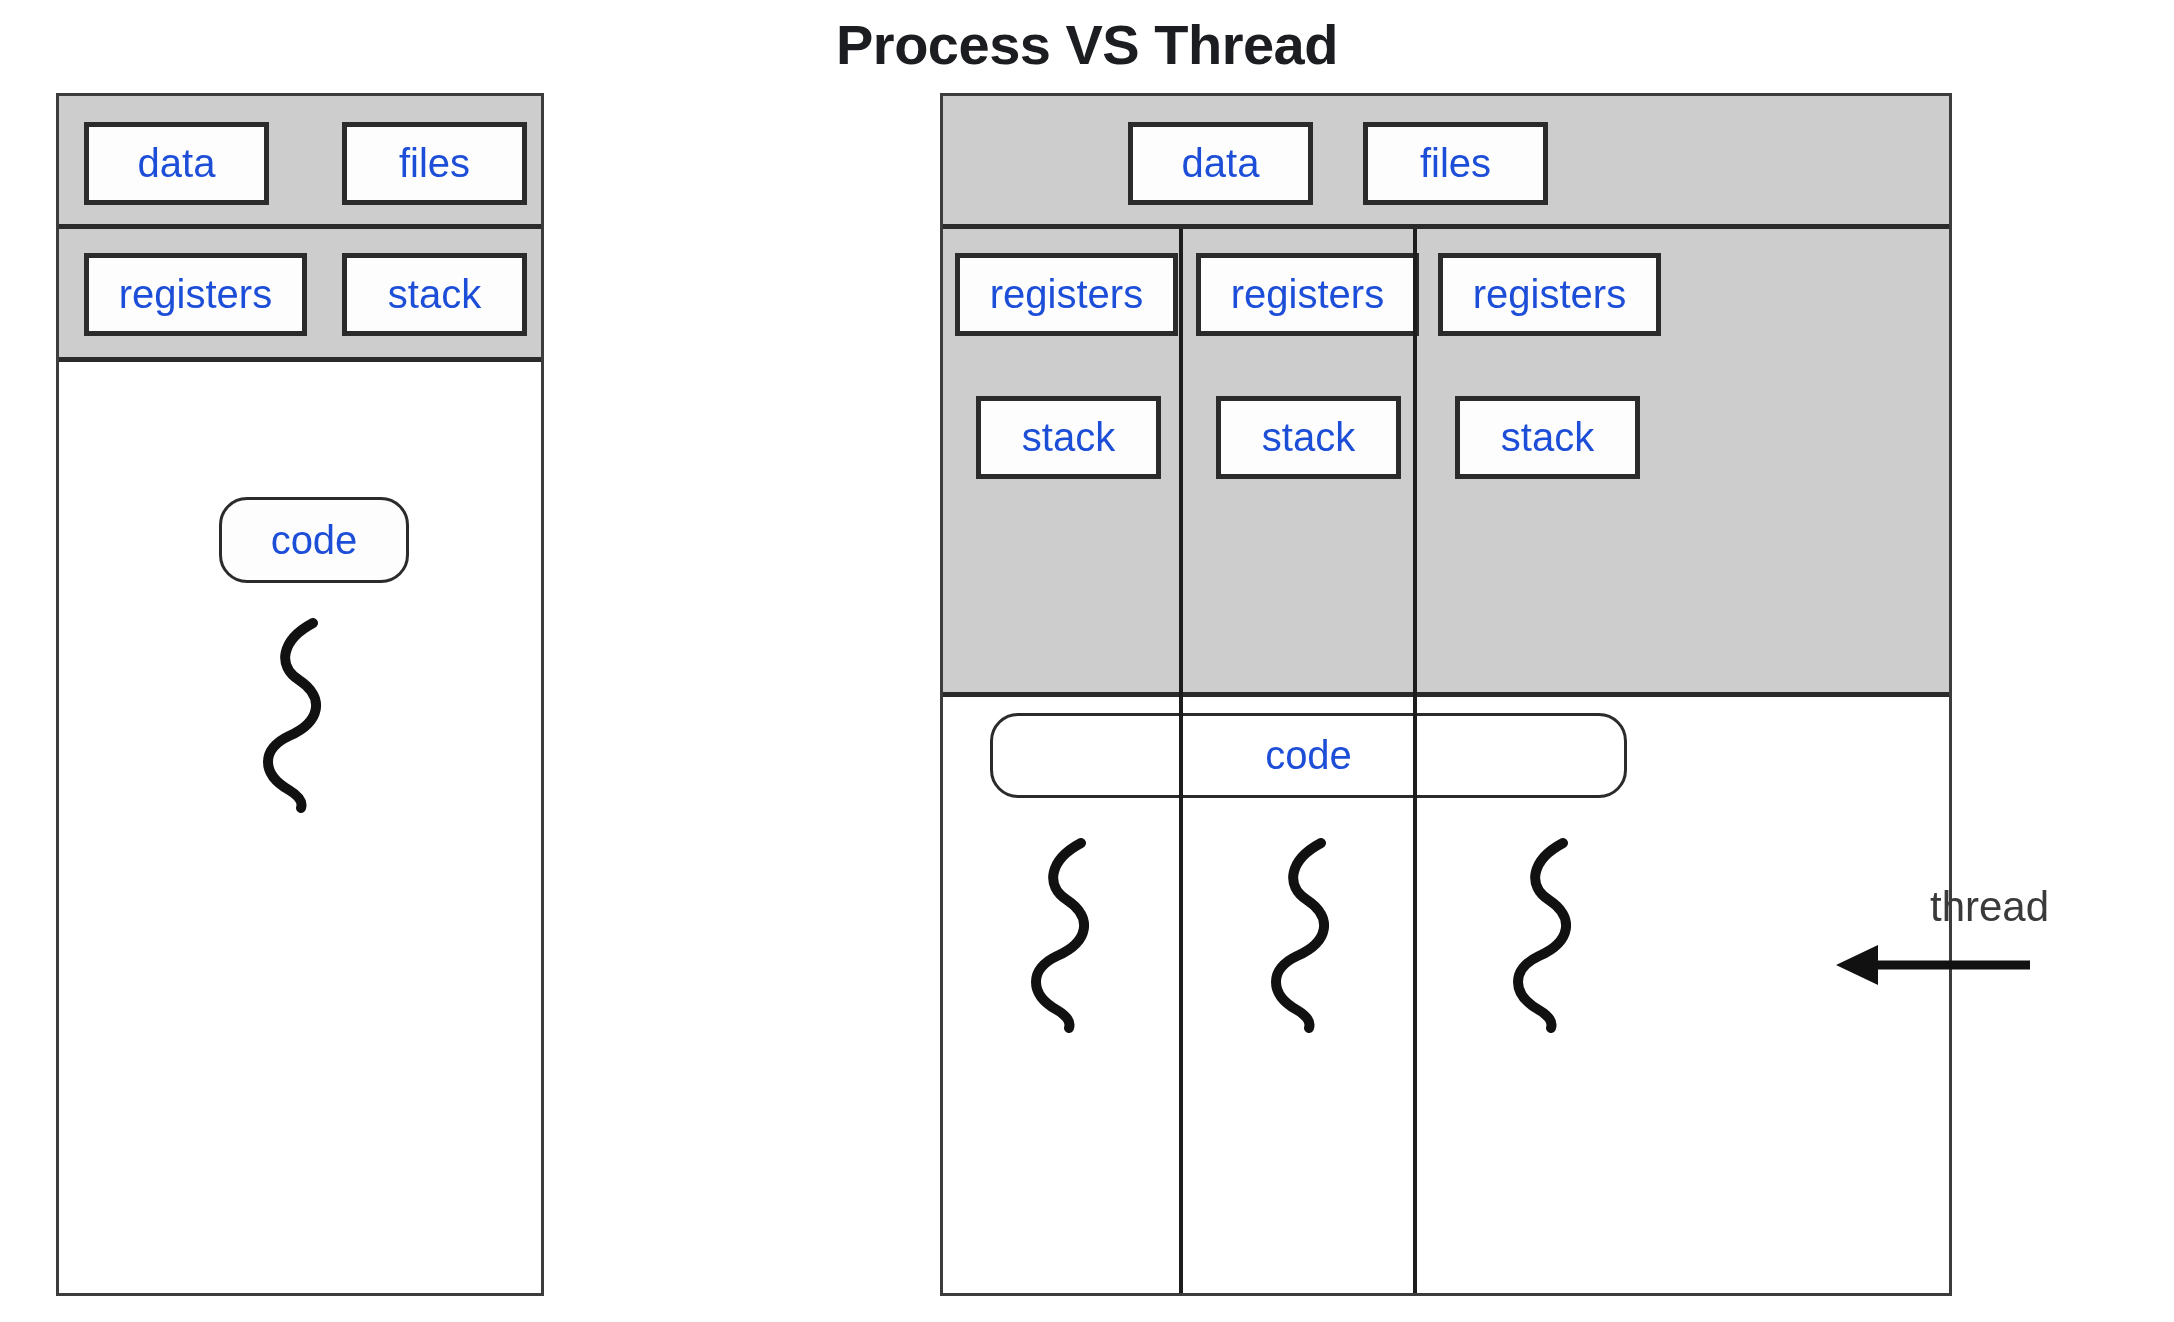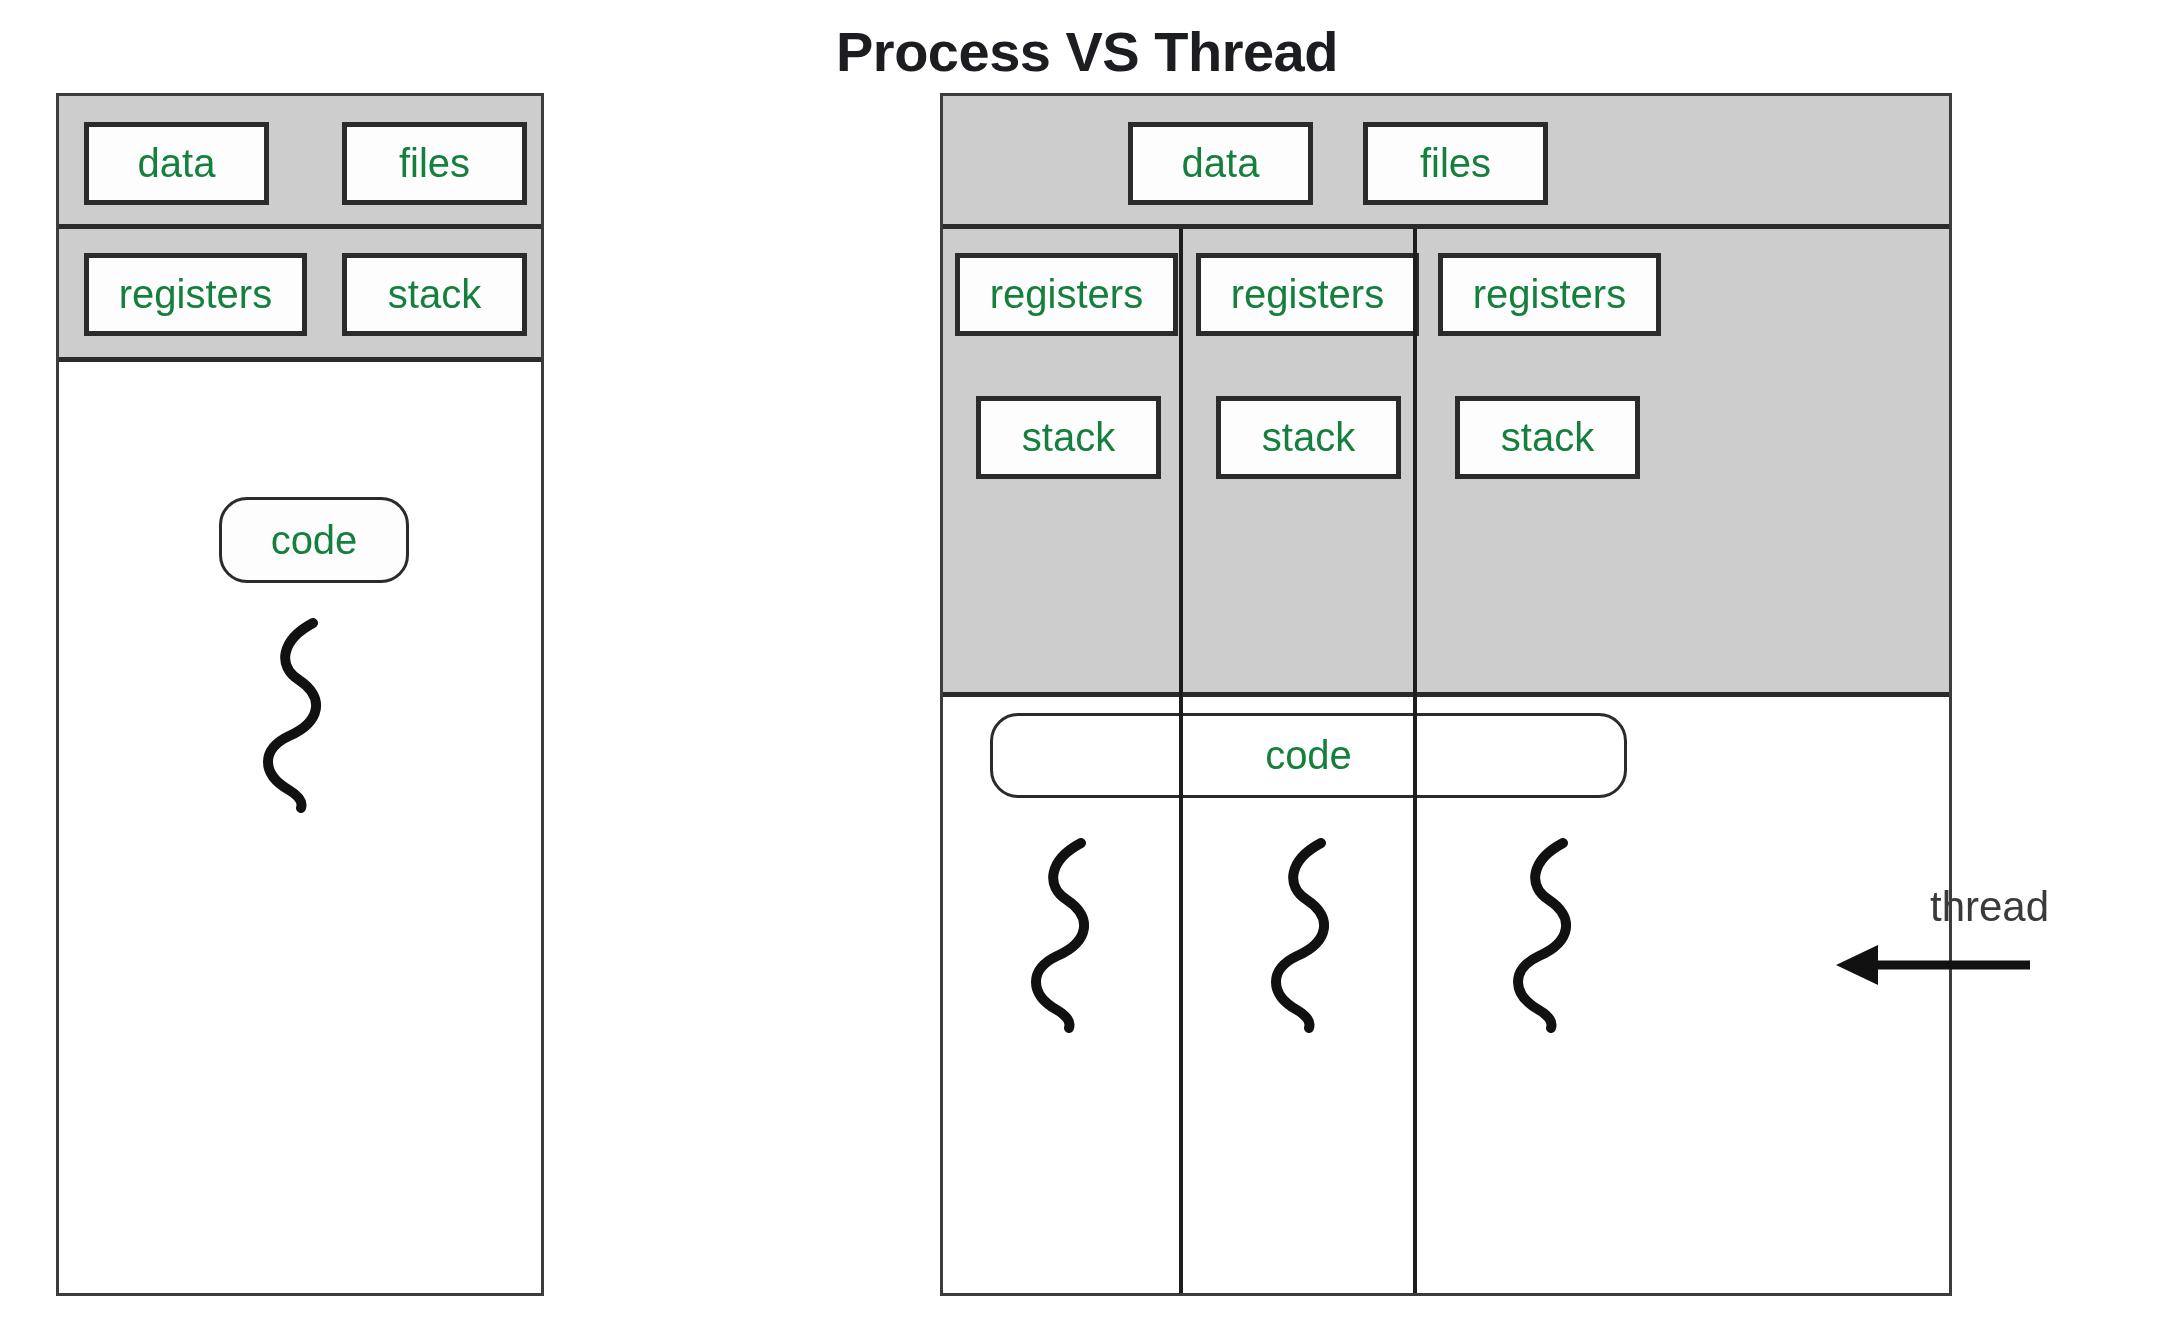--- a/index.html
+++ b/index.html
@@ -12,21 +12,21 @@
     height: 1322px;
     position: relative;
     font-family: "Liberation Sans", sans-serif;
     overflow: hidden;
   }
 
   
   #diagram-title {
     position: absolute;
     left: 0;
-    top: 19px;
+    top: 12px;
     width: 2174px;
     text-align: center;
     font-size: 56px;
     font-weight: bold;
     color: #1b1d20;
     letter-spacing: -0.5px;
     line-height: 66px;
   }
 
   
@@ -47,21 +47,21 @@
   }
   .cell {
     position: absolute;
     box-sizing: border-box;
     background: #fdfdfd;
     border: 5px solid #2b2b2b;
     display: flex;
     align-items: center;
     justify-content: center;
     font-size: 40px;
-    color: #15803d;
+    color: #1d4ed8;
     font-family: "Liberation Sans", sans-serif;
   }
   .cell.thin {
     border-width: 3px;
     border-radius: 28px;
   }
   .divider {
     position: absolute;
     background: #1d1d1d;
     width: 4px;

